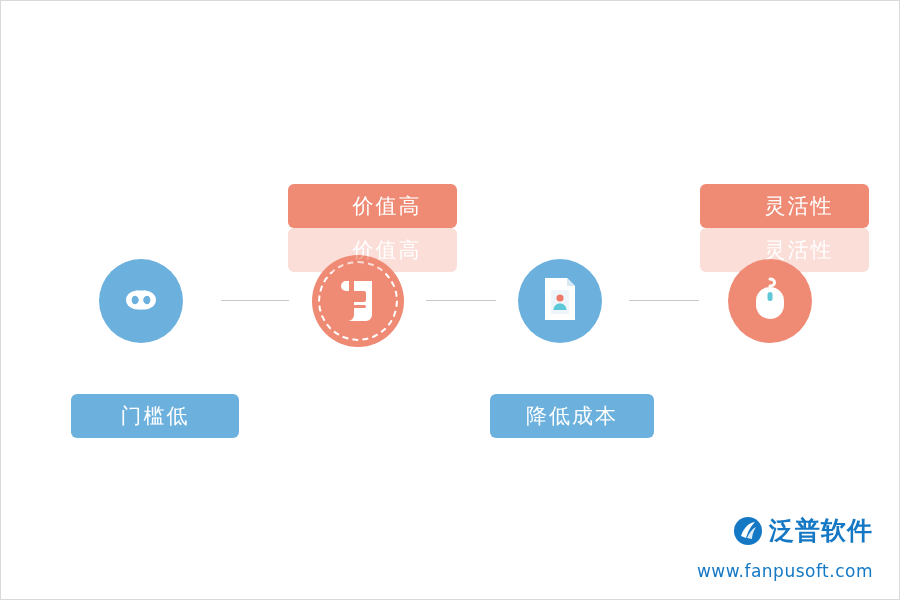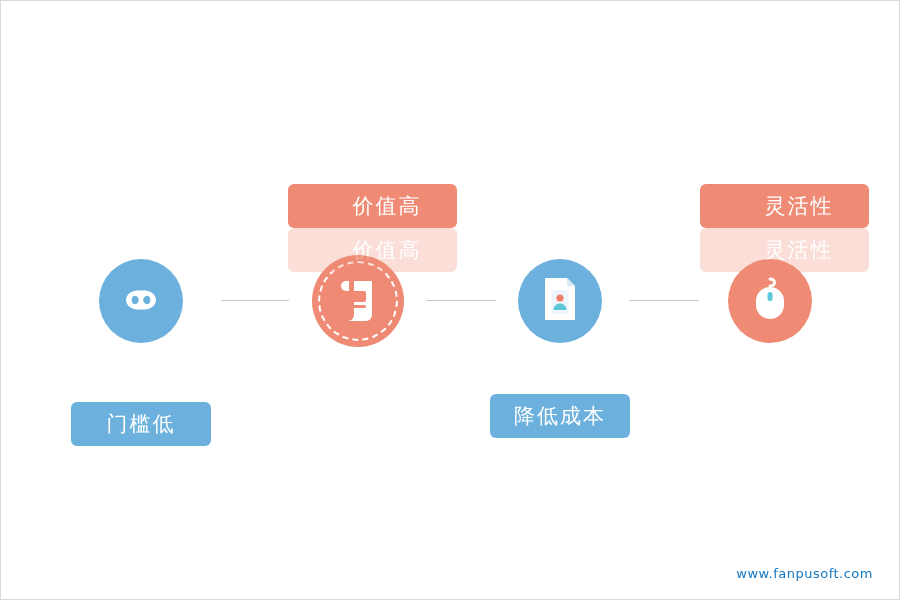--- a/index.html
+++ b/index.html
@@ -136,24 +136,24 @@
     margin-right: 6px;
   }
   .wm-text {
     font-size: 25px;
     font-weight: bold;
     color: #1478c4;
     letter-spacing: 1px;
     font-family: "DejaVu Sans", "Liberation Sans", sans-serif;
   }
   .wm-url {
-    font-size: 13px;
+    font-size: 17px;
     color: #1478c4;
     letter-spacing: 0.5px;
-    margin-top: 4px;
+    margin-top: 14px;
     font-family: "DejaVu Sans", "Liberation Sans", sans-serif;
   }
 </style>
 </head>
 <body>
 
 <div class="canvas">
 
   <div class="connector conn-1"></div>
   <div class="connector conn-2"></div>
@@ -166,21 +166,21 @@
           <g fill="none" stroke="#ffffff" stroke-width="4.2" stroke-linecap="round">
             <path d="M20 17.5 A7.5 7.5 0 0 0 20 32.5 L24 32.5"></path>
             <path d="M28 17.5 A7.5 7.5 0 0 1 28 32.5 L24 32.5"></path>
             <path d="M20 17.5 L28 17.5"></path>
           </g>
           <circle cx="17.5" cy="25" r="6.4" fill="none" stroke="#ffffff" stroke-width="4.2"></circle>
           <circle cx="30.5" cy="25" r="6.4" fill="none" stroke="#ffffff" stroke-width="4.2"></circle>
         </svg>
       </span>
     </div>
-    <div class="label below l-blue" style="left:-70px; width:140px;margin-top:8px;">门槛低</div>
+    <div class="label below l-blue" style="left:-70px; width:168px;">门槛低</div>
   </div>
 
   <div class="node" style="left:357px; top:300px;">
     <div class="ring-wrap">
       <div class="ring-inner">
         <span>
           <svg width="44" height="48" viewBox="0 0 44 48">
             <path d="M10 6 h26 v34 a6 6 0 0 1 -6 6 H12 a6 6 0 0 0 6 -6 V6 z" fill="#ffffff"></path>
             <path d="M10 6 a5 5 0 0 0 -5 5 a5 5 0 0 0 5 5 h3 V6 z" fill="#ffffff"></path>
             <rect x="16" y="16" width="14" height="11" rx="2" fill="#ef8a74"></rect>
@@ -198,34 +198,44 @@
       <span>
         <svg width="42" height="50" viewBox="0 0 42 50">
           <path d="M6 4 h22 l8 8 v34 H6 z" fill="#ffffff"></path>
           <path d="M28 4 l8 8 h-8 z" fill="#d7e9f5"></path>
           <rect x="12" y="16" width="18" height="24" fill="#eef6fb"></rect>
           <circle cx="21" cy="24" r="3.6" fill="#f07b6a"></circle>
           <path d="M14.5 36 c0 -4.2 3 -6.6 6.5 -6.6 s6.5 2.4 6.5 6.6 z" fill="#5ec8d8"></path>
         </svg>
       </span>
     </div>
-    <div class="label below l-blue" style="left:-70px; width:140px;">降低成本</div>
+    <div class="label below l-blue" style="left:-70px; width:164px;">降低成本</div>
   </div>
 
   <div class="node" style="left:769px; top:300px;">
     <div class="circle plain c-salmon">
       <span>
         <svg width="44" height="50" viewBox="0 0 44 50">
           <path d="M22 5 c6 0 6 7 0 7" fill="none" stroke="#ffffff" stroke-width="3" stroke-linecap="round"></path>
           <rect x="8" y="13" width="28" height="32" rx="14" fill="#ffffff"></rect>
           <rect x="19.5" y="18" width="5" height="9" rx="2.5" fill="#5ec8d8"></rect>
         </svg>
       </span>
     </div>
     <div class="label-ghost l-salmon" style="left:-70px; width:140px;">灵活性</div>
     <div class="label above l-salmon" style="left:-70px; width:140px;">灵活性</div>
   </div>
 
   <div class="watermark">
+    <div class="wm-row">
+      <span class="wm-mark">
+        <svg width="30" height="30" viewBox="0 0 30 30">
+          <circle cx="15" cy="15" r="14" fill="#1478c4"></circle>
+          <path d="M8 20 C11 11 16 7 22 6 C17 11 15 16 13 22 z" fill="#ffffff"></path>
+          <path d="M14 22 C16 17 19 13 23 11 C20 16 19 20 19 23 z" fill="#ffffff" opacity="0.85"></path>
+        </svg>
+      </span>
+      <span class="wm-text">泛普软件</span>
+    </div>
     <div class="wm-url">www.fanpusoft.com</div>
   </div>
 
 </div>
 
 </body></html>

